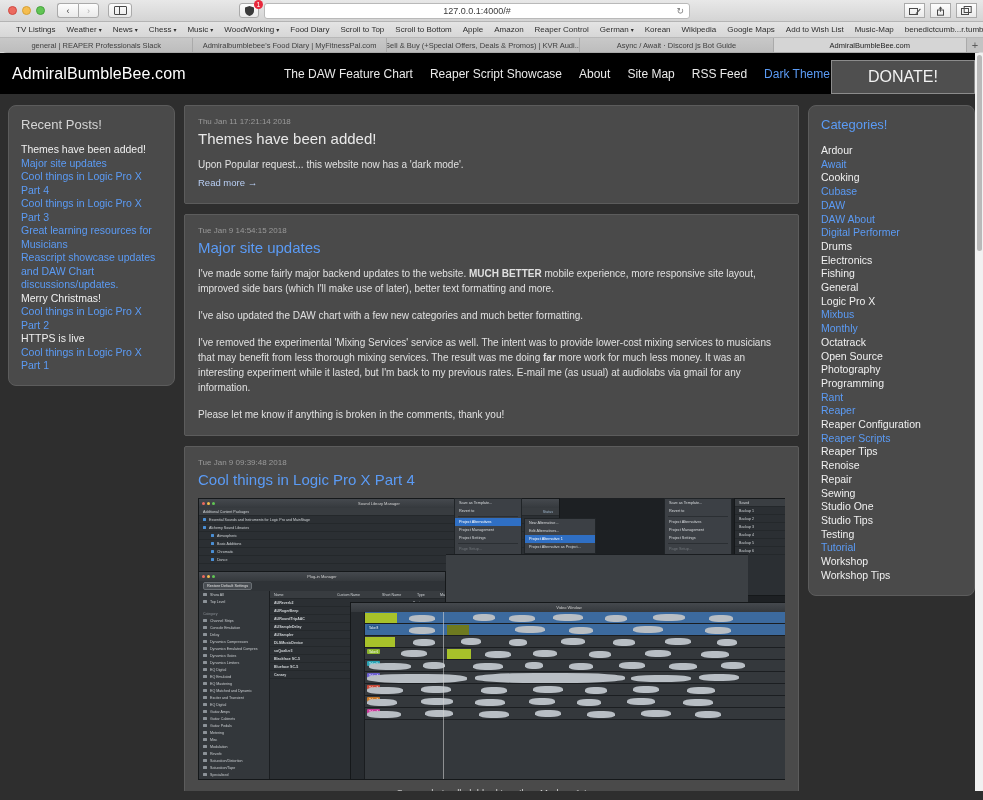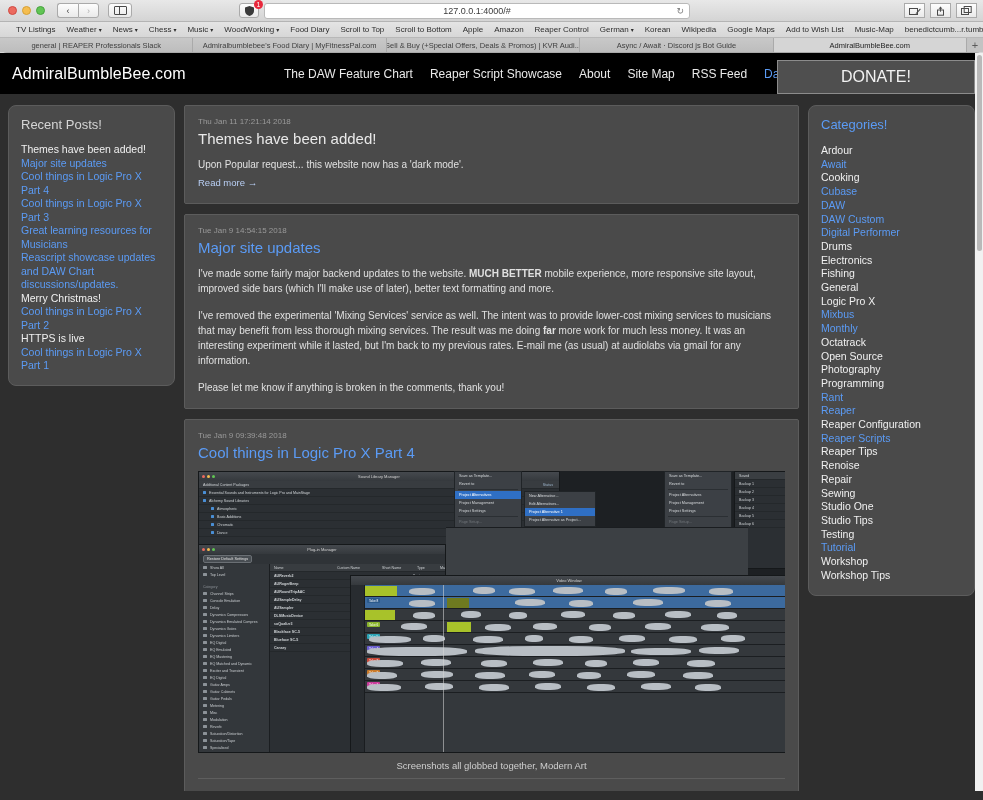--- a/index.html
+++ b/index.html
@@ -127,21 +127,21 @@
   #main-nav {
     position: absolute; left: 284px; top: 0; height: 41px;
     display: flex; align-items: center; gap: 17px;
   }
   #main-nav a {
     color: #e9e9e9; font-size: 12px; text-decoration: none; white-space: nowrap;
   }
   #main-nav a.accent { color: #5b9bf5; }
   #donate-btn {
     position: absolute; right: 8px; top: 7px;
-    width: 198px; height: 34px;
+    width: 144px; height: 34px;
     background: #4f4f4f;
     border: 1px solid #8c8c8c;
     color: #f2f2f2;
     font-size: 16px;
     display: flex; align-items: center; justify-content: center;
   }
 
   #content {
     display: flex;
     padding: 11px 8px 0 8px;
@@ -399,20 +399,21 @@
           <p>Upon Popular request... this website now has a 'dark mode'.</p>
         </div>
         <a href="#" class="read-more">Read more →</a>
       </article>
 
       <article class="post-card">
         <div class="post-date">Tue Jan 9 14:54:15 2018</div>
         <a href="#" class="post-title">Major site updates</a>
         <div class="post-body">
           <p><span>I've made some fairly major backend updates to the website. </span><b>MUCH BETTER</b><span> mobile experience, more responsive site layout, improved side bars (which I'll make use of later), better text formatting and more.</span></p>
+          <p>I've also updated the DAW chart with a few new categories and much better formatting.</p>
           <p><span>I've removed the experimental 'Mixing Services' service as well. The intent was to provide lower-cost mixing services to musicians that may benefit from less thorough mixing services. The result was me doing </span><b>far</b><span> more work for much less money. It was an interesting experiment while it lasted, but I'm back to my previous rates. E-mail me (as usual) at audiolabs via gmail for any information.</span></p>
           <p>Please let me know if anything is broken in the comments, thank you!</p>
         </div>
       </article>
 
       <article class="post-card">
         <div class="post-date">Tue Jan 9 09:39:48 2018</div>
         <a href="#" class="post-title">Cool things in Logic Pro X Part 4</a>
 
         <figure class="figure">
@@ -812,21 +813,21 @@
     </main>
 
     <aside id="right-sidebar" class="panel">
       <h2>Categories!</h2>
       <div class="cat-list">
         <a href="#" class="visited">Ardour</a>
         <a href="#">Await</a>
         <a href="#" class="visited">Cooking</a>
         <a href="#">Cubase</a>
         <a href="#">DAW</a>
-        <a href="#">DAW Custom</a>
+        <a href="#">DAW About</a>
         <a href="#">Digital Performer</a>
         <a href="#" class="visited">Drums</a>
         <a href="#" class="visited">Electronics</a>
         <a href="#" class="visited">Fishing</a>
         <a href="#" class="visited">General</a>
         <a href="#" class="visited">Logic Pro X</a>
         <a href="#">Mixbus</a>
         <a href="#">Monthly</a>
         <a href="#" class="visited">Octatrack</a>
         <a href="#" class="visited">Open Source</a>

